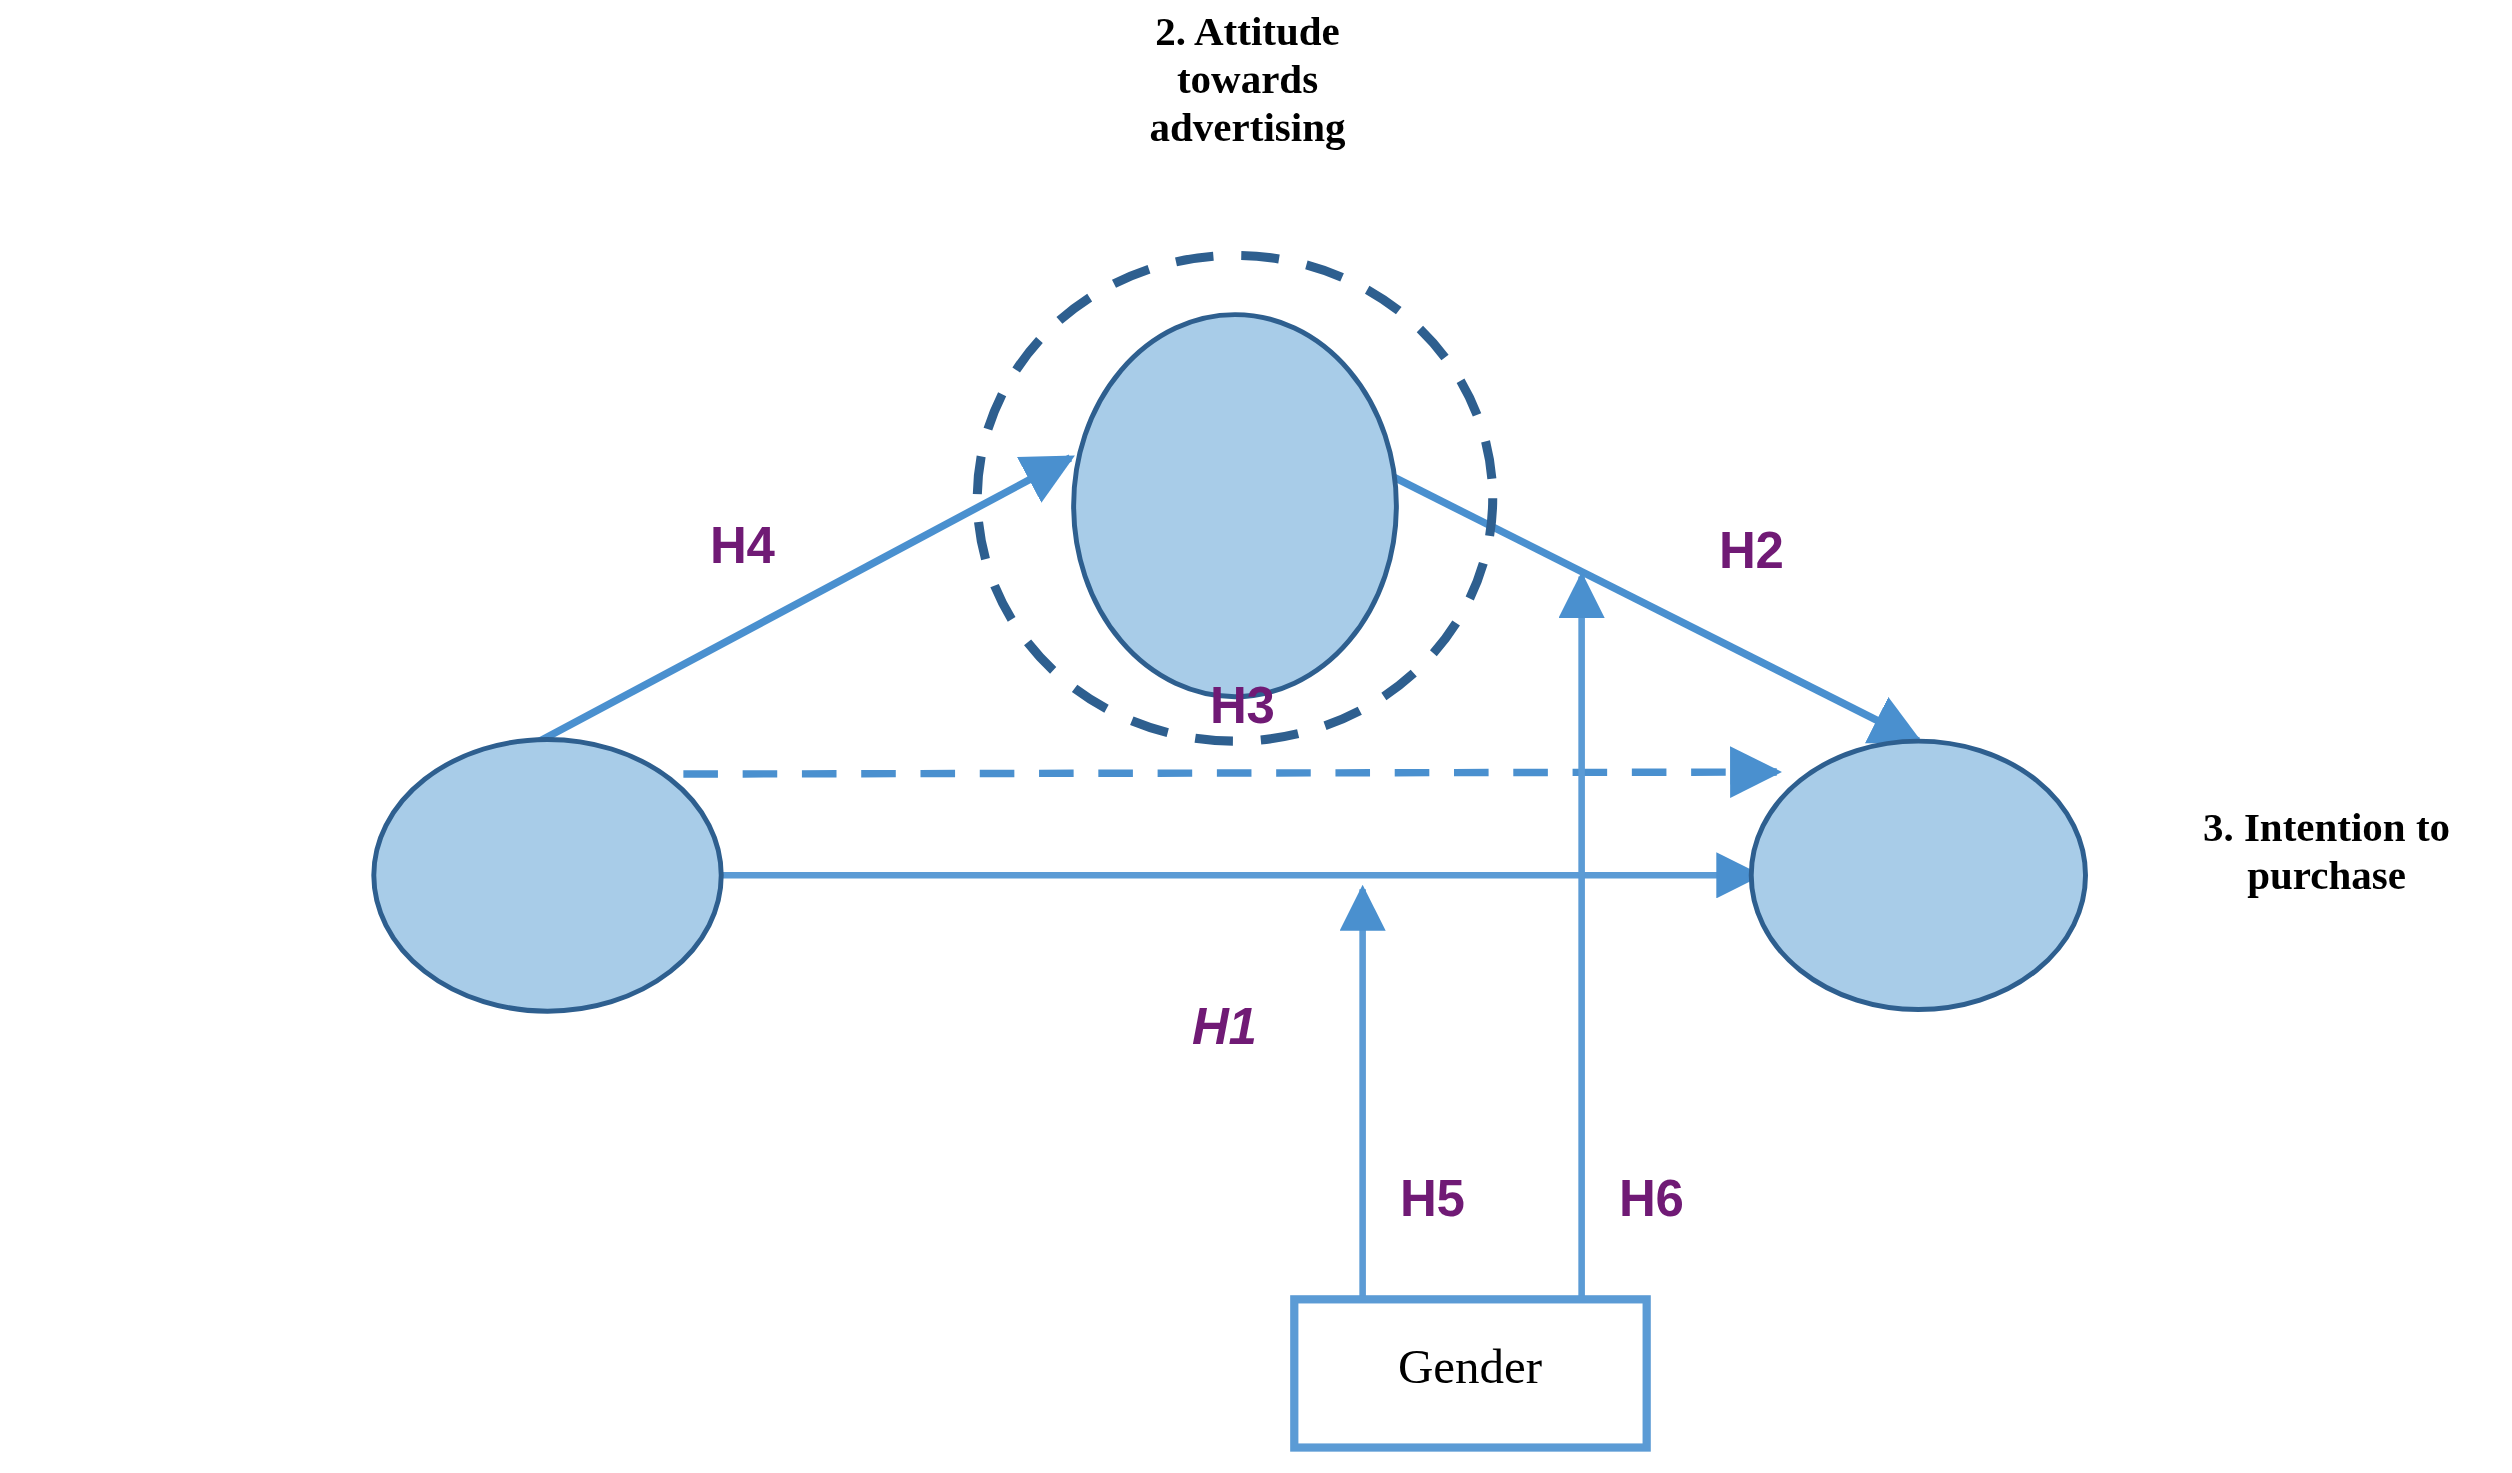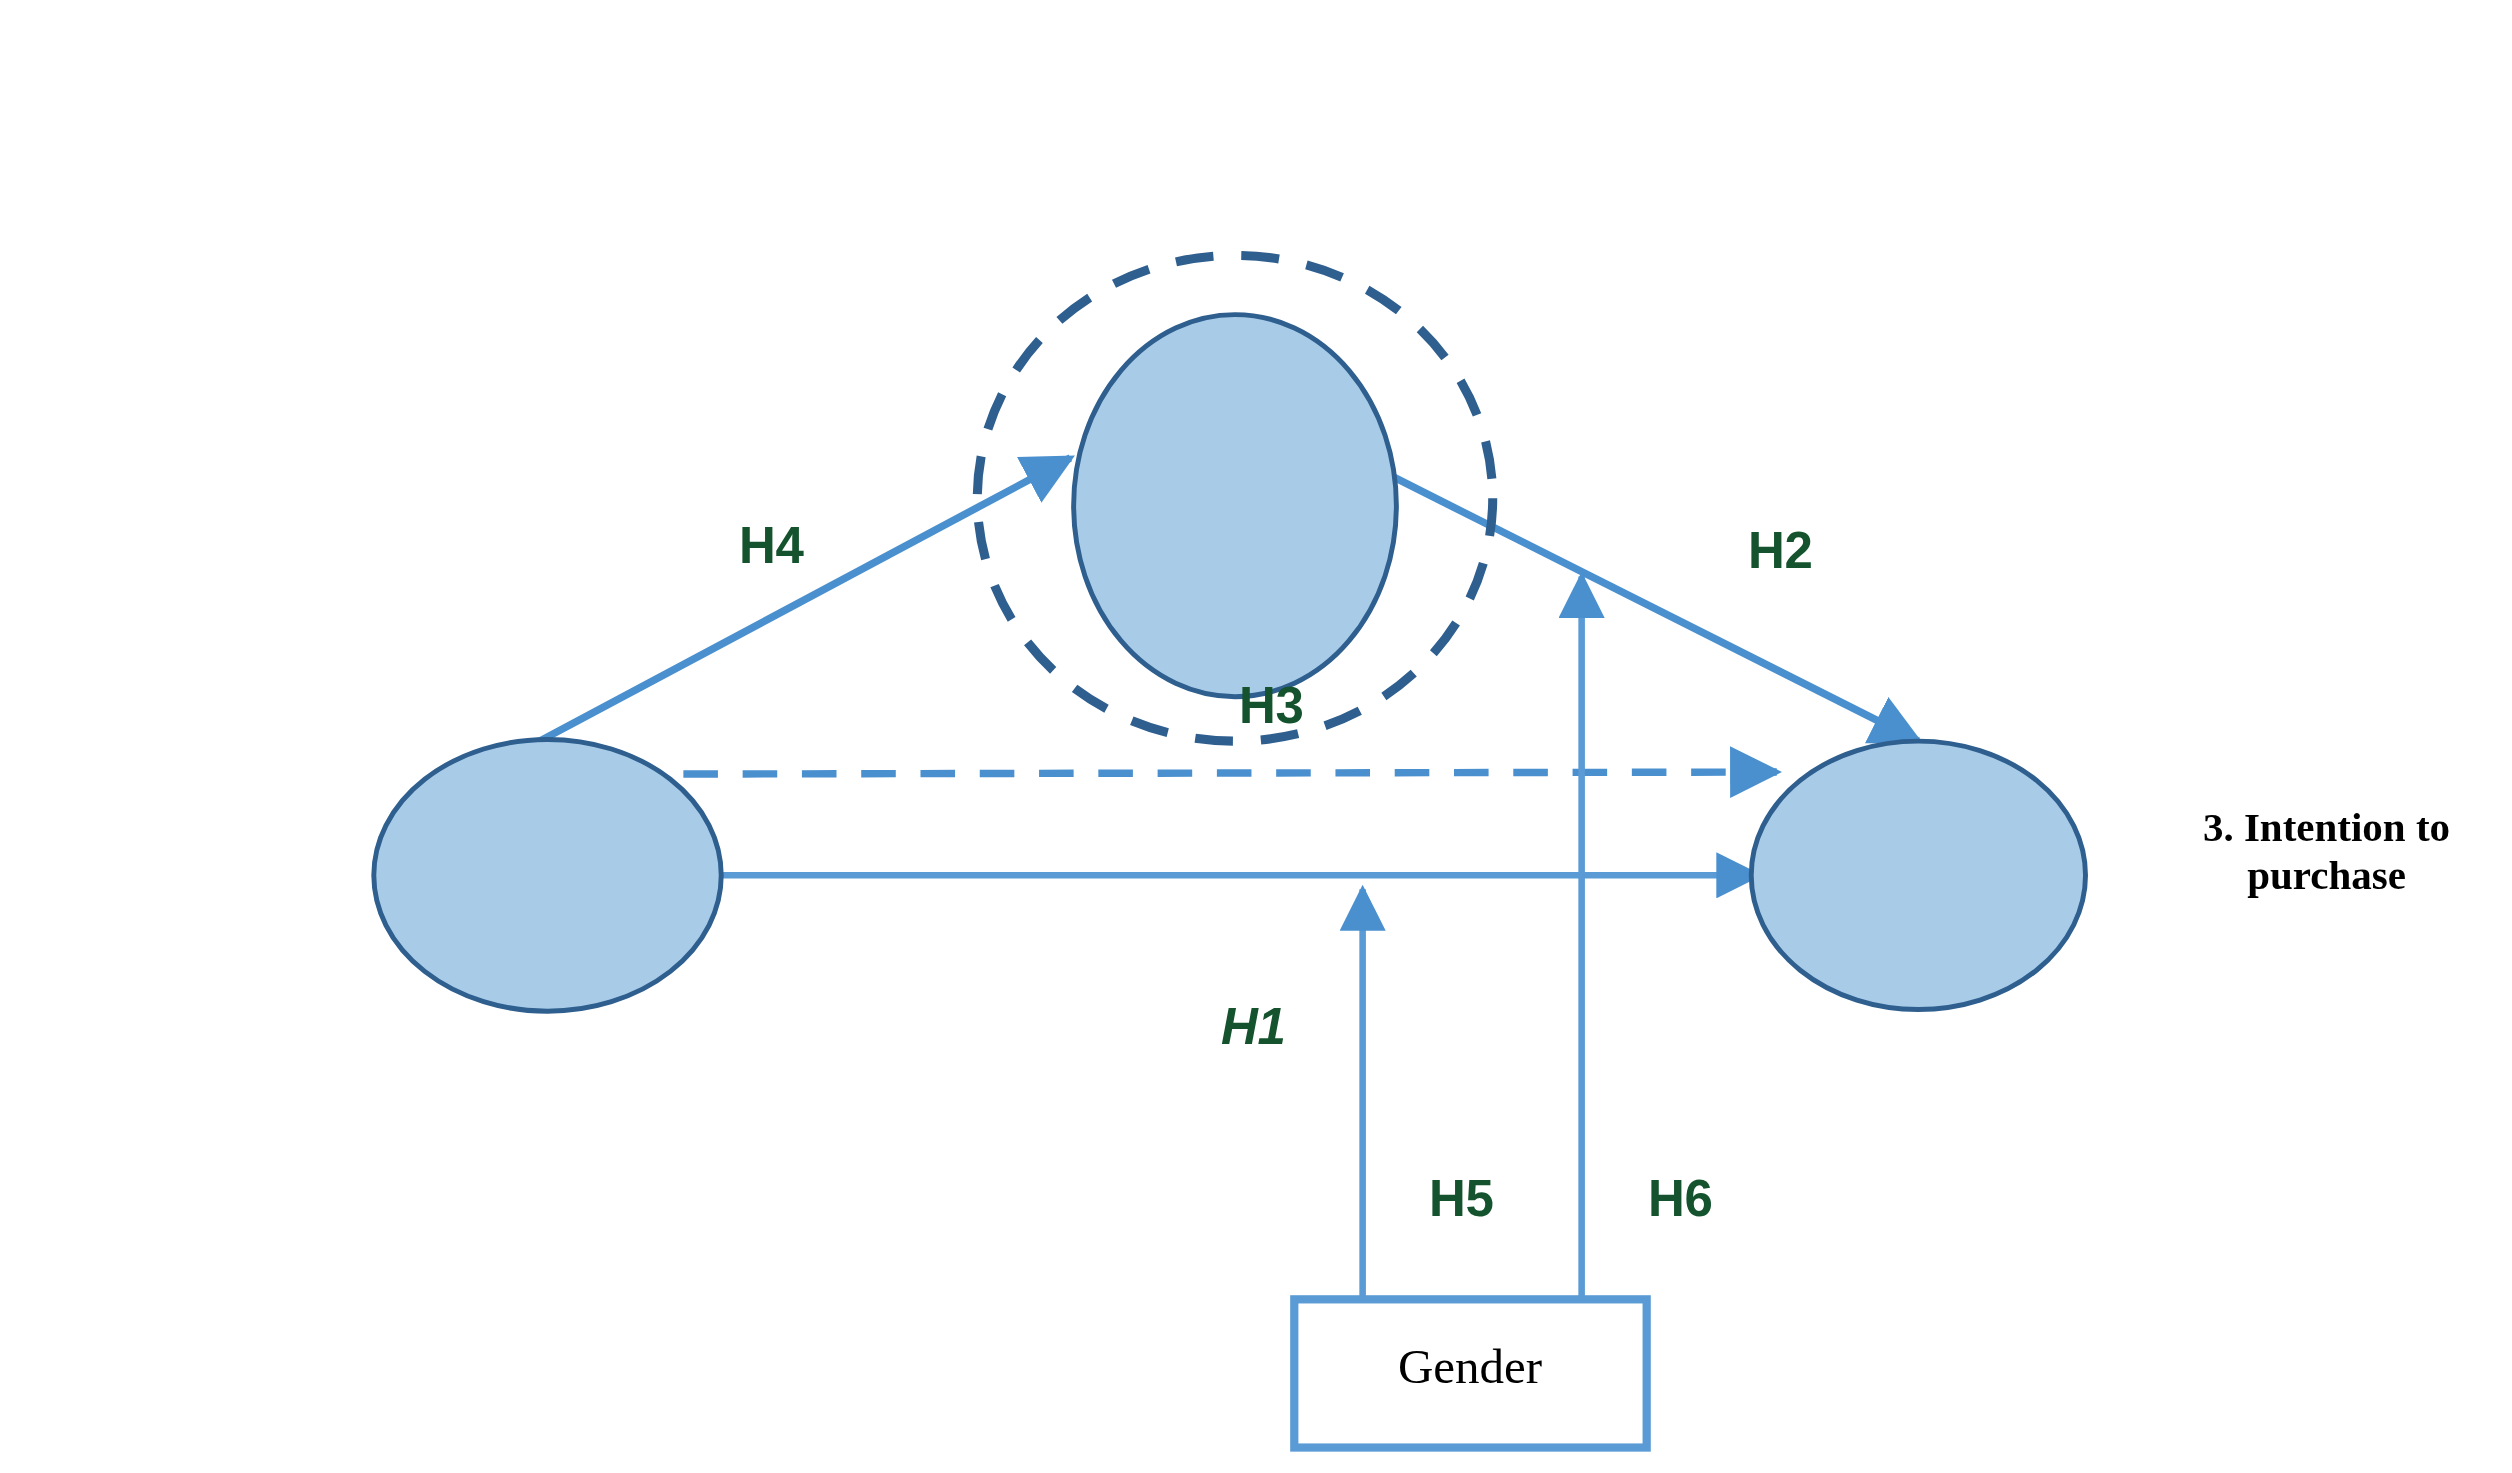--- a/index.html
+++ b/index.html
@@ -55,25 +55,24 @@
     left: 2141px;
     top: 803px;
     width: 371px;
     text-align: center;
   }
   
   .hyp-label {
     position: absolute;
     font-family: "Liberation Sans", sans-serif;
     font-weight: bold;
-    color: #14532d;
+    color: #701a75;
     font-size: 51px;
     line-height: 1;
     letter-spacing: -0.4px;
-    margin-left: 29px;
   }
   #hyp-h4 { left: 710px;  top: 520px;  }
   #hyp-h2 { left: 1719px; top: 525px;  }
   #hyp-h3 { left: 1210px; top: 680px;  }
   #hyp-h1 { left: 1192px; top: 1001px; font-style: italic; }
   #hyp-h5 { left: 1400px; top: 1173px; }
   #hyp-h6 { left: 1619px; top: 1173px; }
   
   #label-gender {
     position: absolute;
@@ -119,20 +118,23 @@
 
     <ellipse cx="1500" cy="614" rx="196" ry="232" fill="#a8cce8" stroke="#2e5f8f" stroke-width="6"></ellipse>
 
     <ellipse cx="665" cy="1063" rx="211" ry="165" fill="#a8cce8" stroke="#2e5f8f" stroke-width="6"></ellipse>
 
     <ellipse cx="2330" cy="1063" rx="203" ry="163" fill="#a8cce8" stroke="#2e5f8f" stroke-width="6"></ellipse>
 
     <rect x="1572" y="1578" width="428" height="180" fill="#ffffff" stroke="#5b9bd5" stroke-width="10"></rect>
   </svg>
 
+  <div class="node-label" id="label-attitude">2. Attitude
+towards
+advertising</div>
 
 
   <div class="node-label" id="label-intention">3. Intention to
 purchase</div>
 
   <div id="label-gender">Gender</div>
 
   <div class="hyp-label" id="hyp-h4">H4</div>
 
   <div class="hyp-label" id="hyp-h2">H2</div>

